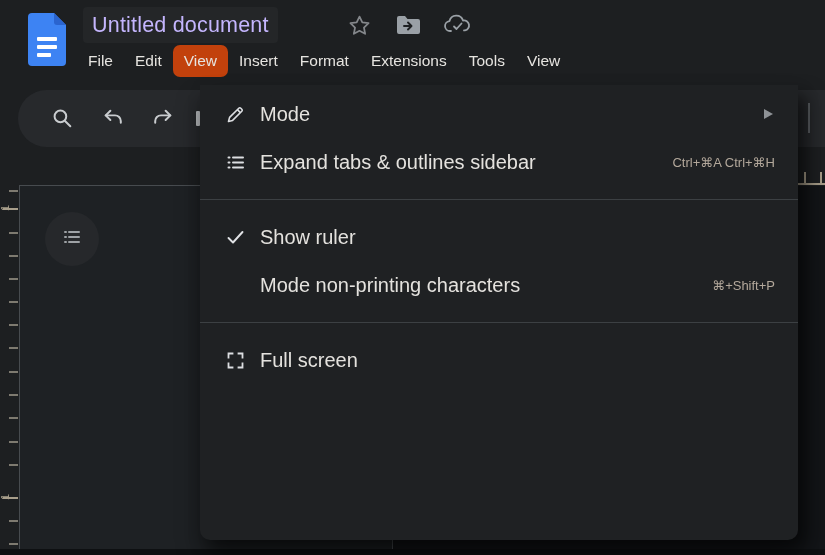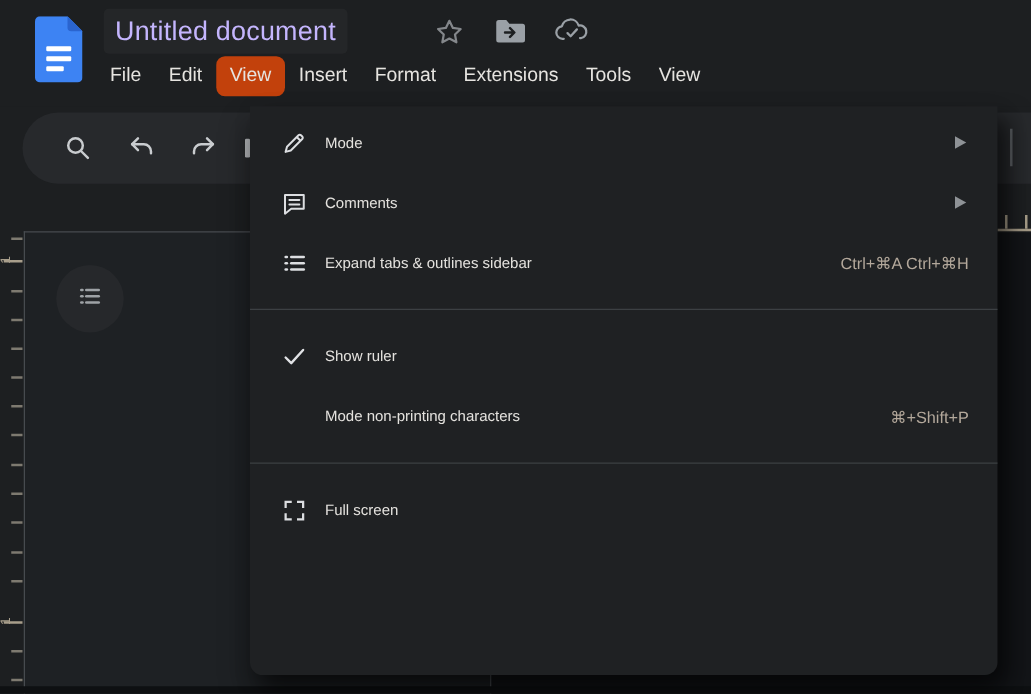--- a/index.html
+++ b/index.html
@@ -52,21 +52,21 @@
                background:#26282b;display:flex;align-items:center;justify-content:center;z-index:1;}
 
   
   #view-menu{left:200px;top:85px;width:598px;height:455px;background:#1f2123;
              border-radius:0 0 10px 10px;z-index:5;
              box-shadow:10px 10px 18px rgba(0,0,0,.5), -2px 14px 22px rgba(0,0,0,.35);
              padding-top:5px;box-sizing:border-box;}
   .menu-row{height:48px;display:flex;align-items:center;cursor:default;}
   .mi-icon{width:24px;margin-left:23px;margin-right:13px;flex:0 0 auto;
            display:flex;align-items:center;justify-content:center;color:#dcdee1;}
-  .mi-label{color:#e4e2de;font-size:12px;flex:1 1 auto;white-space:nowrap;}
+  .mi-label{color:#e4e2de;font-size:20px;flex:1 1 auto;white-space:nowrap;}
   .mi-shortcut{color:#b3a89b;font-size:13px;margin-right:23px;white-space:nowrap;}
   .mi-arrow{width:0;height:0;border-left:9px solid #8e9296;border-top:5.5px solid transparent;
             border-bottom:5.5px solid transparent;margin-right:25px;}
   .menu-divider{height:1px;background:#3c4043;margin:13px 0;}
 </style>
 </head>
 <body>
 
 <div class="abs" id="canvas-dark"></div>
 <div class="abs" id="page"></div>
@@ -163,30 +163,20 @@
     <span class="mi-icon">
       <svg width="21" height="21" viewBox="0 0 21 21" fill="none" stroke="currentColor" stroke-width="1.6" stroke-linejoin="round">
         <path d="M3.5 17.5 L4.6 13.4 L13.8 4.2 a1.4 1.4 0 0 1 2 0 l1 1 a1.4 1.4 0 0 1 0 2 L7.6 16.4 Z"></path>
         <path d="M12.4 5.6 L15.4 8.6"></path>
       </svg>
     </span>
     <span class="mi-label">Mode</span>
     <span class="mi-arrow"></span>
   </div>
 
-  <div class="menu-row">
-    <span class="mi-icon">
-      <svg width="21" height="21" viewBox="0 0 21 21" fill="none" stroke="currentColor" stroke-width="1.6" stroke-linejoin="round" stroke-linecap="round">
-        <path d="M3 4 h15 v11 H8 l-5 4 Z"></path>
-        <path d="M6.5 8 h8 M6.5 11.5 h8"></path>
-      </svg>
-    </span>
-    <span class="mi-label">Comments</span>
-    <span class="mi-arrow"></span>
-  </div>
 
   <div class="menu-row">
     <span class="mi-icon">
       <svg width="21" height="21" viewBox="0 0 21 21" fill="none" stroke="currentColor" stroke-width="2" stroke-linecap="round">
         <line x1="3.5" y1="5.5" x2="4.5" y2="5.5"></line>
           <line x1="8" y1="5.5" x2="18" y2="5.5"></line>
         <line x1="3.5" y1="10.5" x2="4.5" y2="10.5"></line>
           <line x1="8" y1="10.5" x2="18" y2="10.5"></line>
         <line x1="3.5" y1="15.5" x2="4.5" y2="15.5"></line>
           <line x1="8" y1="15.5" x2="18" y2="15.5"></line>

